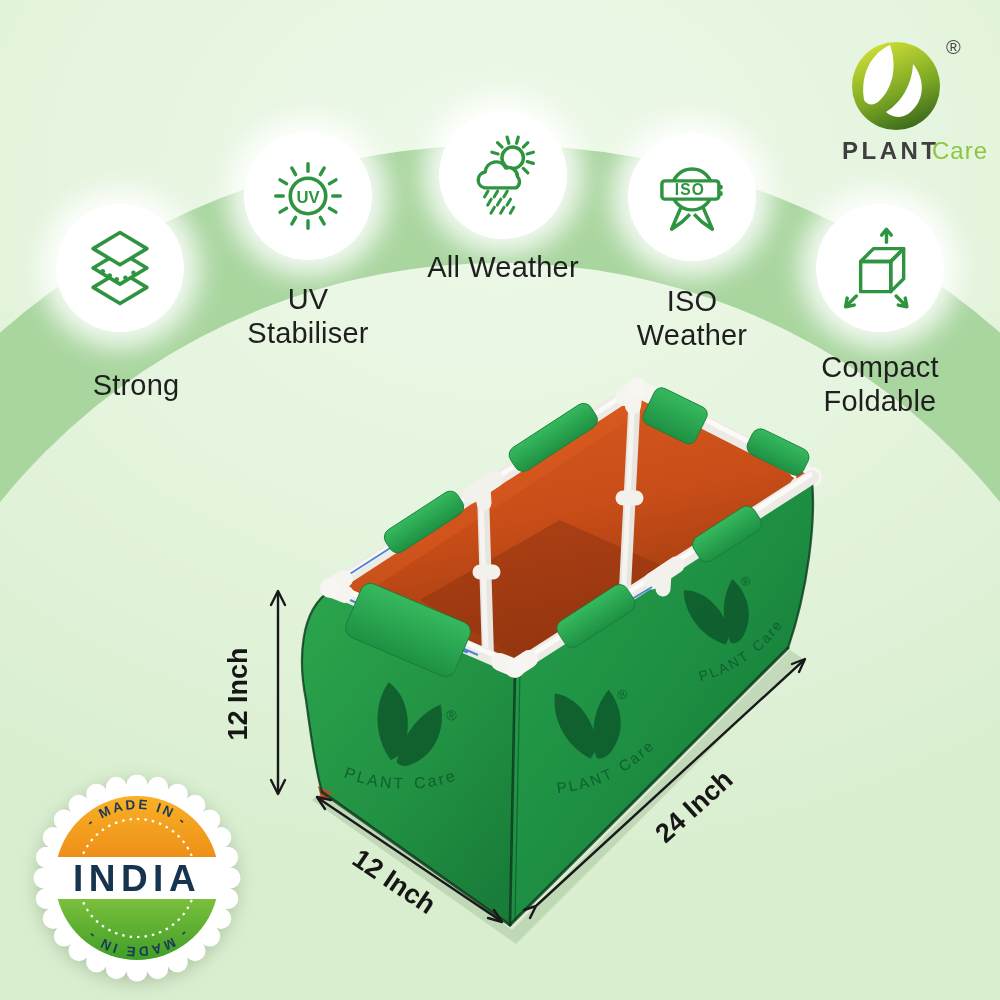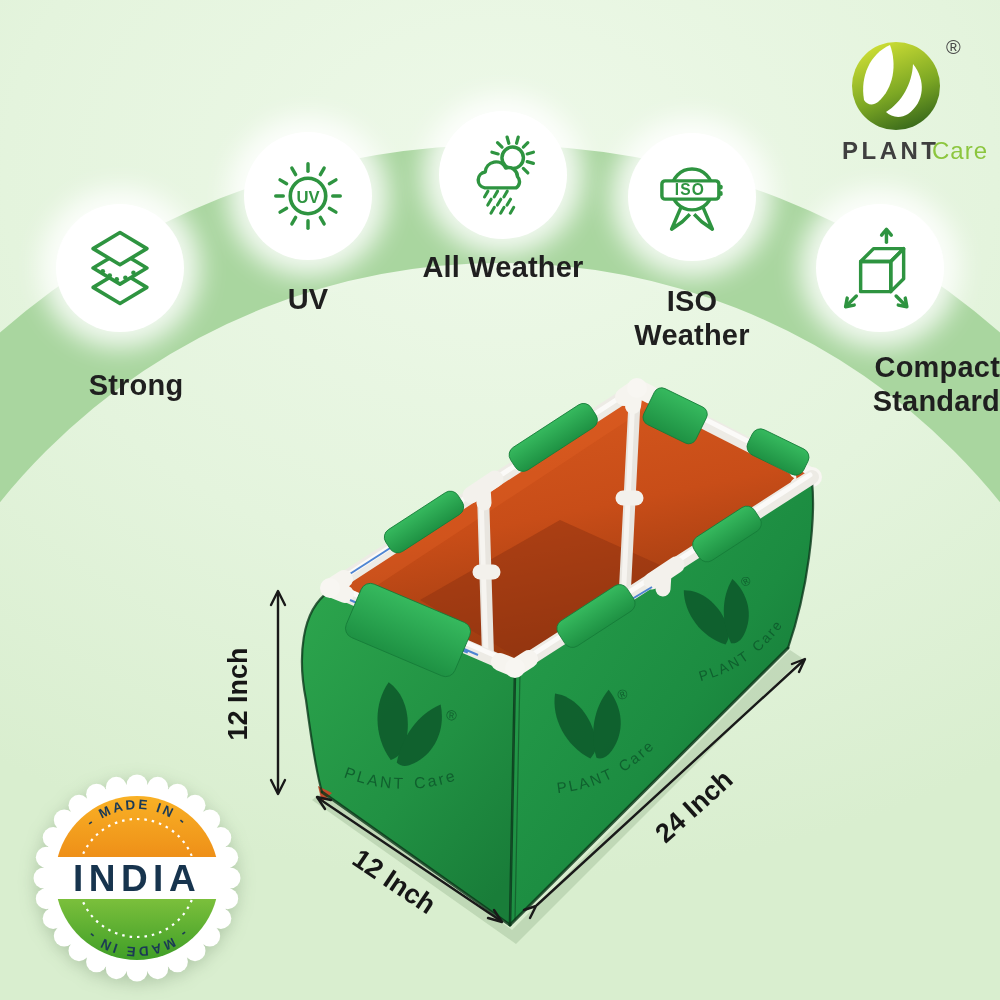--- a/index.html
+++ b/index.html
@@ -12,21 +12,21 @@
     position:absolute;left:-260px;top:145px;width:1520px;height:1520px;
     border-radius:50%;border:118px solid #a9d69f;box-sizing:border-box;z-index:1;
   }
   .feature-circle{
     position:absolute;width:128px;height:128px;border-radius:50%;background:#ffffff;
     box-shadow:0 0 26px 16px rgba(255,255,255,0.85);z-index:2;
     display:flex;align-items:center;justify-content:center;
   }
   .feature-label{
     position:absolute;width:240px;text-align:center;z-index:2;
-    font-size:29px;line-height:34px;font-weight:700;color:#1f1f1f;letter-spacing:.2px;
+    font-size:29px;line-height:34px;font-weight:400;color:#1f1f1f;letter-spacing:.2px;
   }
   .icon-svg{width:86px;height:86px;}
   #product-svg{position:absolute;left:0;top:0;z-index:3;}
   #badge-wrap{position:absolute;left:22px;top:763px;width:230px;height:230px;z-index:4;filter:drop-shadow(0 4px 8px rgba(60,90,55,.25));}
   #brand-wrap{position:absolute;left:820px;top:18px;width:190px;height:155px;z-index:4;}
 </style>
 </head>
 <body>
 
 <div id="page">
@@ -125,31 +125,32 @@
         <polyline points="63.5,68 65,76 57,74.5"></polyline>
       </g>
     </svg>
   </div>
 
   <div class="feature-label" style="left:0px;top:368px;padding-left:16px;">
     <div>Strong</div>
   </div>
   <div class="feature-label" style="left:188px;top:282px;">
     <div>UV</div>
+    <div>Stabiliser</div>
   </div>
   <div class="feature-label" style="left:383px;top:250px;">
     <div>All Weather</div>
   </div>
   <div class="feature-label" style="left:572px;top:284px;">
     <div>ISO</div>
     <div>Weather</div>
   </div>
-  <div class="feature-label" style="left:760px;top:350px;text-align:right;">
+  <div class="feature-label" style="left:760px;top:350px;">
     <div>Compact</div>
-    <div>Standard</div>
+    <div>Foldable</div>
   </div>
 
   <svg id="product-svg" width="1000" height="1000" viewBox="0 0 1000 1000">
     <defs>
       <linearGradient id="linerGrad" x1="0" y1="0" x2="0.35" y2="1">
         <stop offset="0" stop-color="#da5c20"></stop>
         <stop offset="0.55" stop-color="#c84d18"></stop>
         <stop offset="1" stop-color="#96380f"></stop>
       </linearGradient>
       <linearGradient id="leftWallGrad" x1="0" y1="0" x2="0.8" y2="1">

